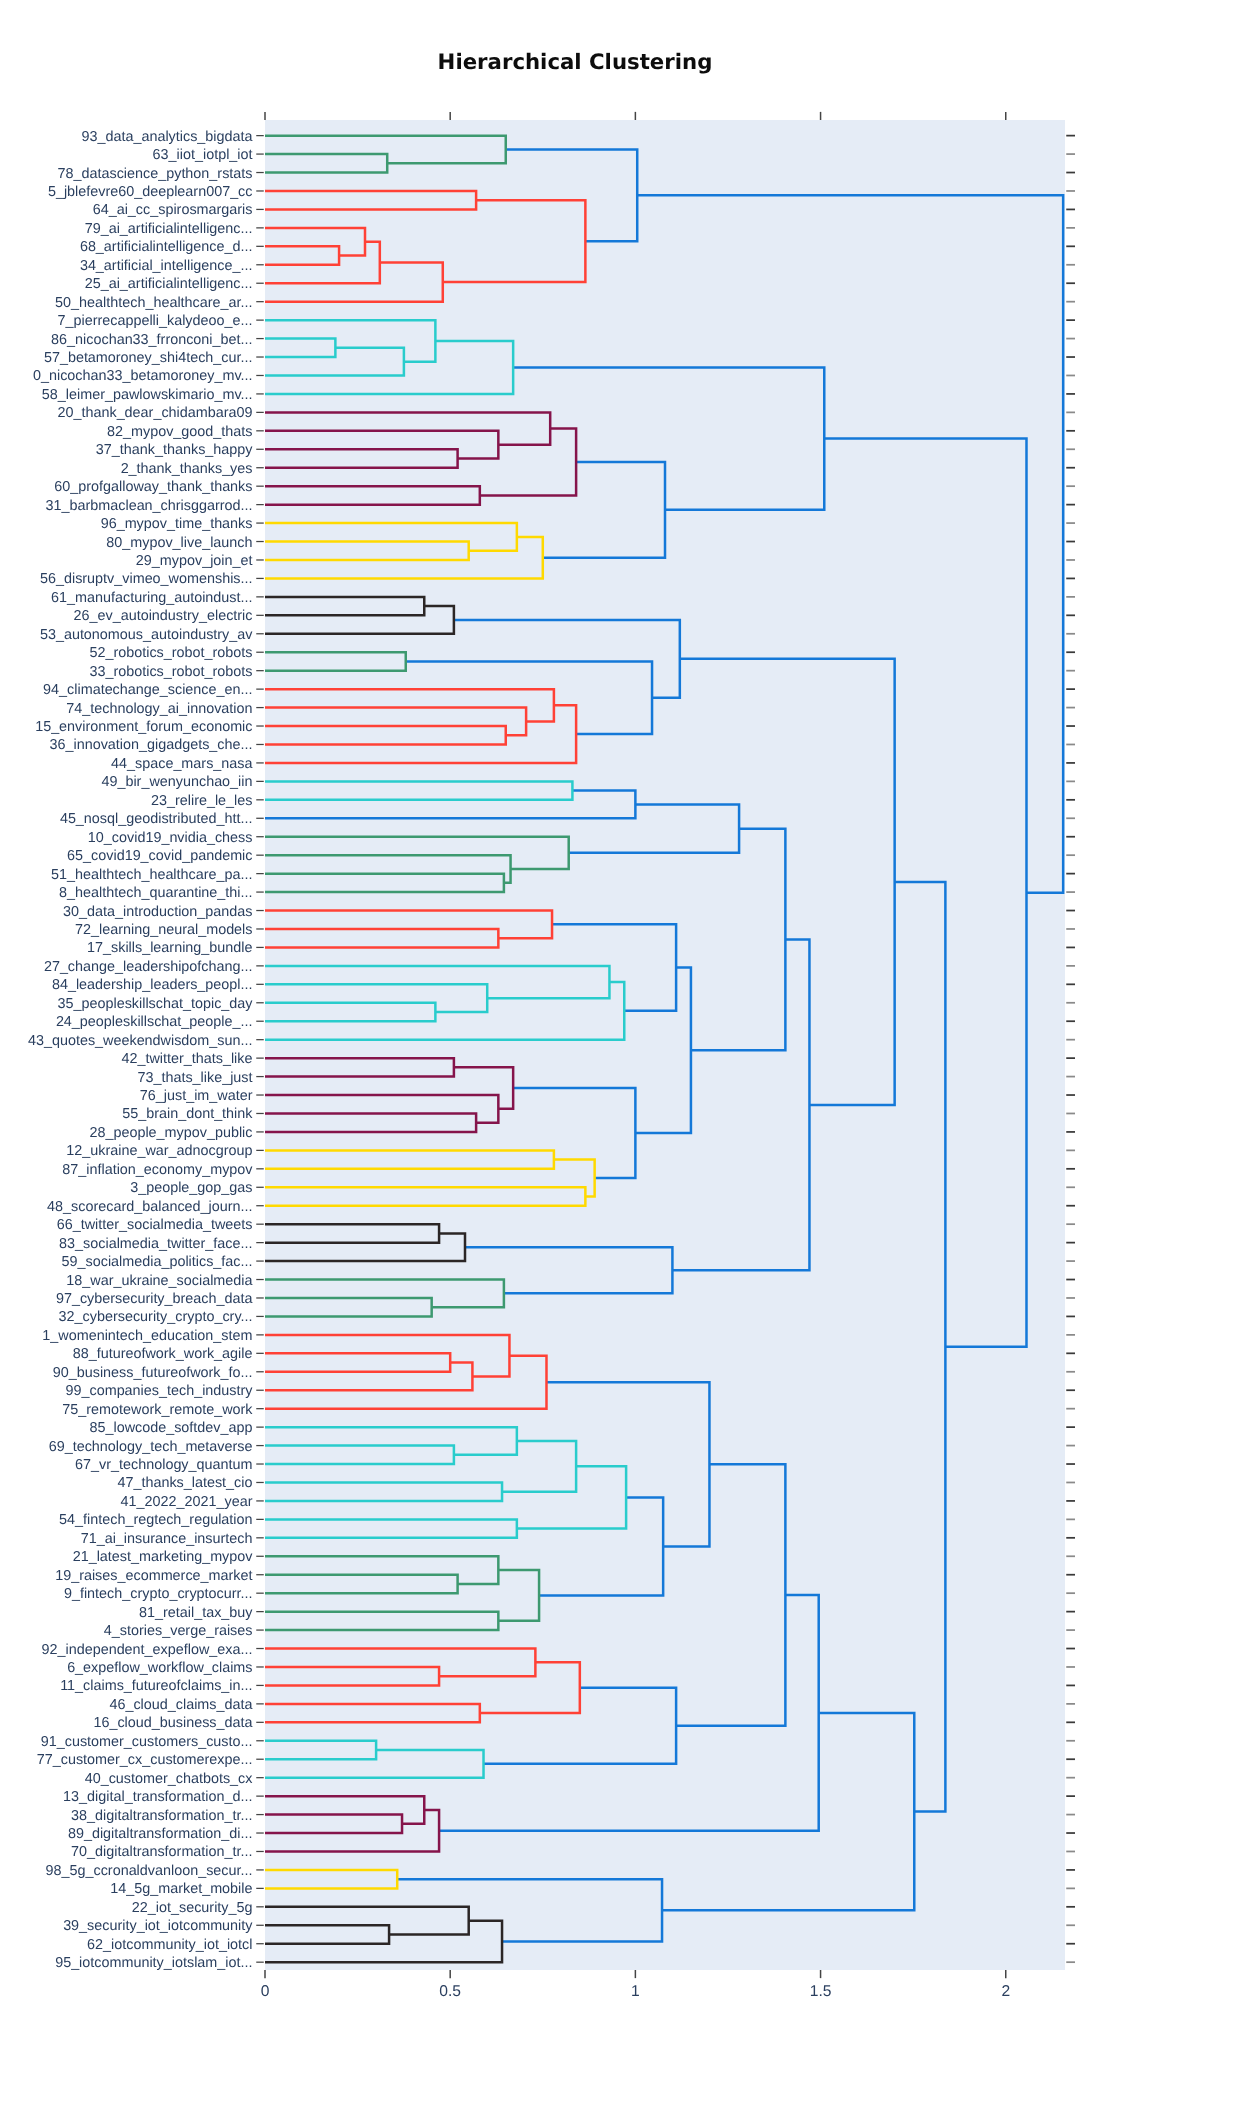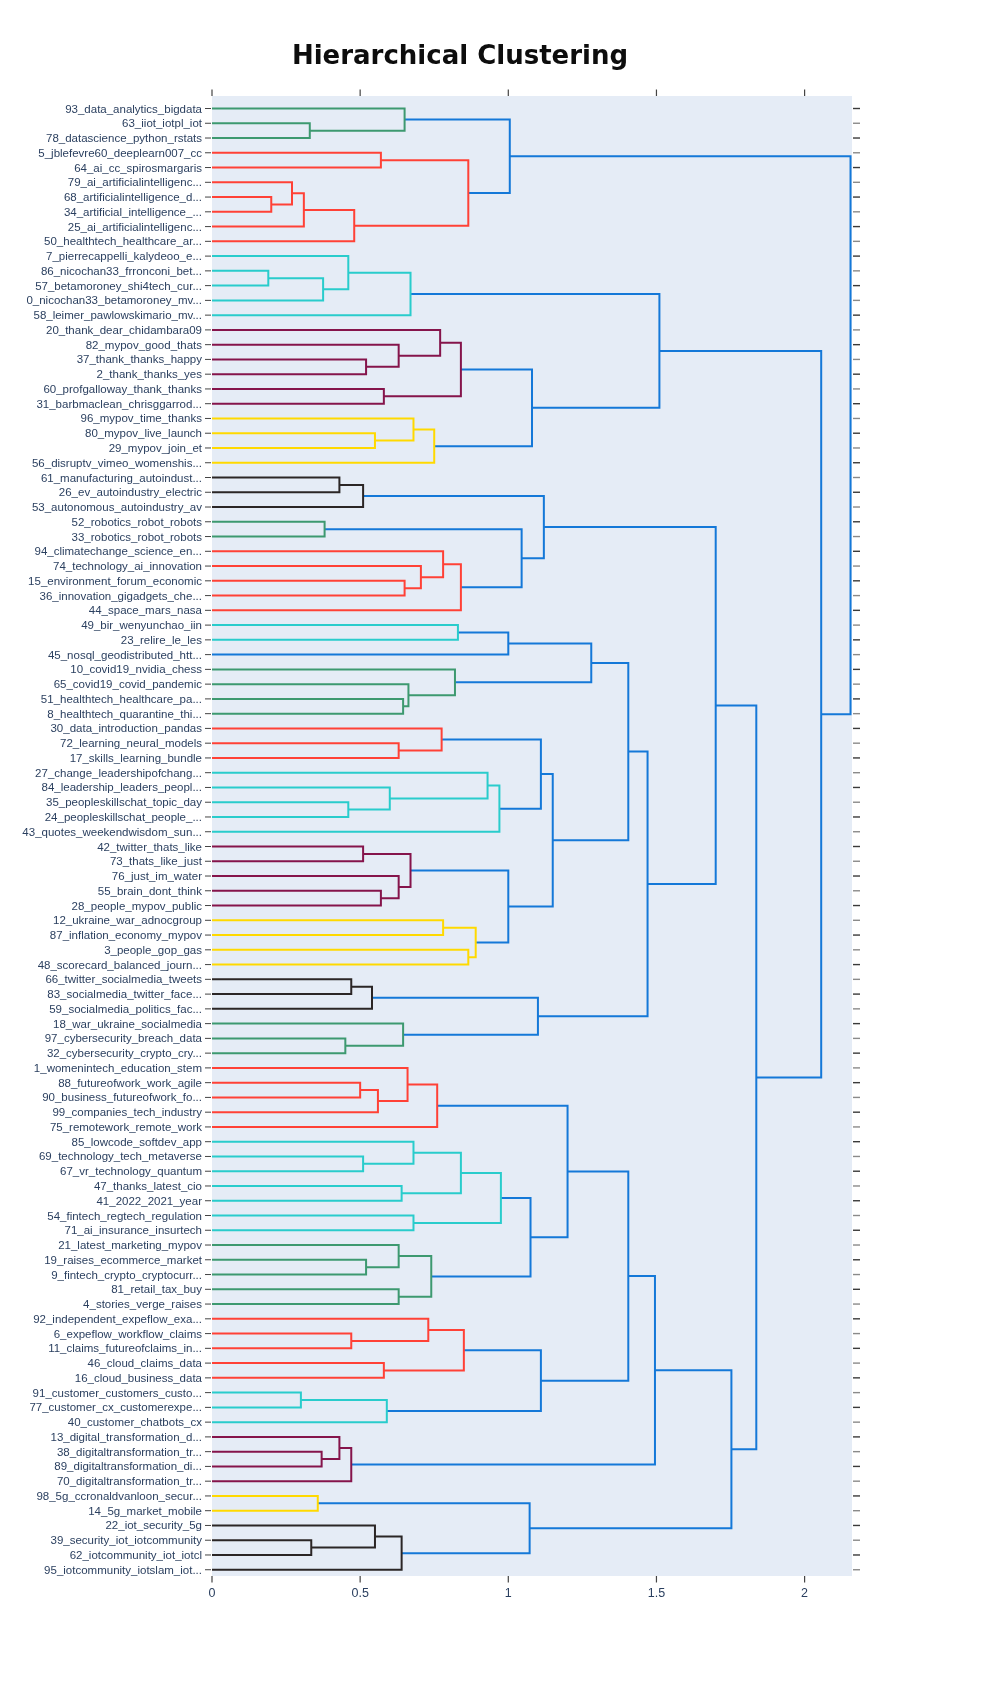--- a/index.html
+++ b/index.html
@@ -1,20 +1,20 @@
 <!DOCTYPE html>
 <html><head>
 <meta charset="utf-8">
 <style>
   html,body{margin:0;padding:0;background:#ffffff;}
   #page{position:relative;width:1000px;height:1700px;background:#ffffff;overflow:hidden;
         font-family:"Liberation Sans",sans-serif;}
   #chart-title{position:absolute;top:40px;left:0;width:920px;text-align:center;
         font-family:"DejaVu Sans","Liberation Sans",sans-serif;
-        font-size:26px;font-weight:bold;color:#0d0d0d;}
+        font-size:17px;font-weight:bold;color:#0d0d0d;}
   #chart-wrap{position:absolute;top:8px;left:0;width:944px;height:1700px;}
   svg text.leaf{font-family:"Liberation Sans",sans-serif;font-size:11.5px;fill:#2a3f5f;}
   svg text.tick{font-family:"Liberation Sans",sans-serif;font-size:12.5px;fill:#2a3f5f;}
 </style>
 </head>
 <body>
 
 <div id="page">
   <div id="chart-wrap">
     <svg id="chart-svg" width="1000" height="1700" viewBox="0 0 1000 1700">

